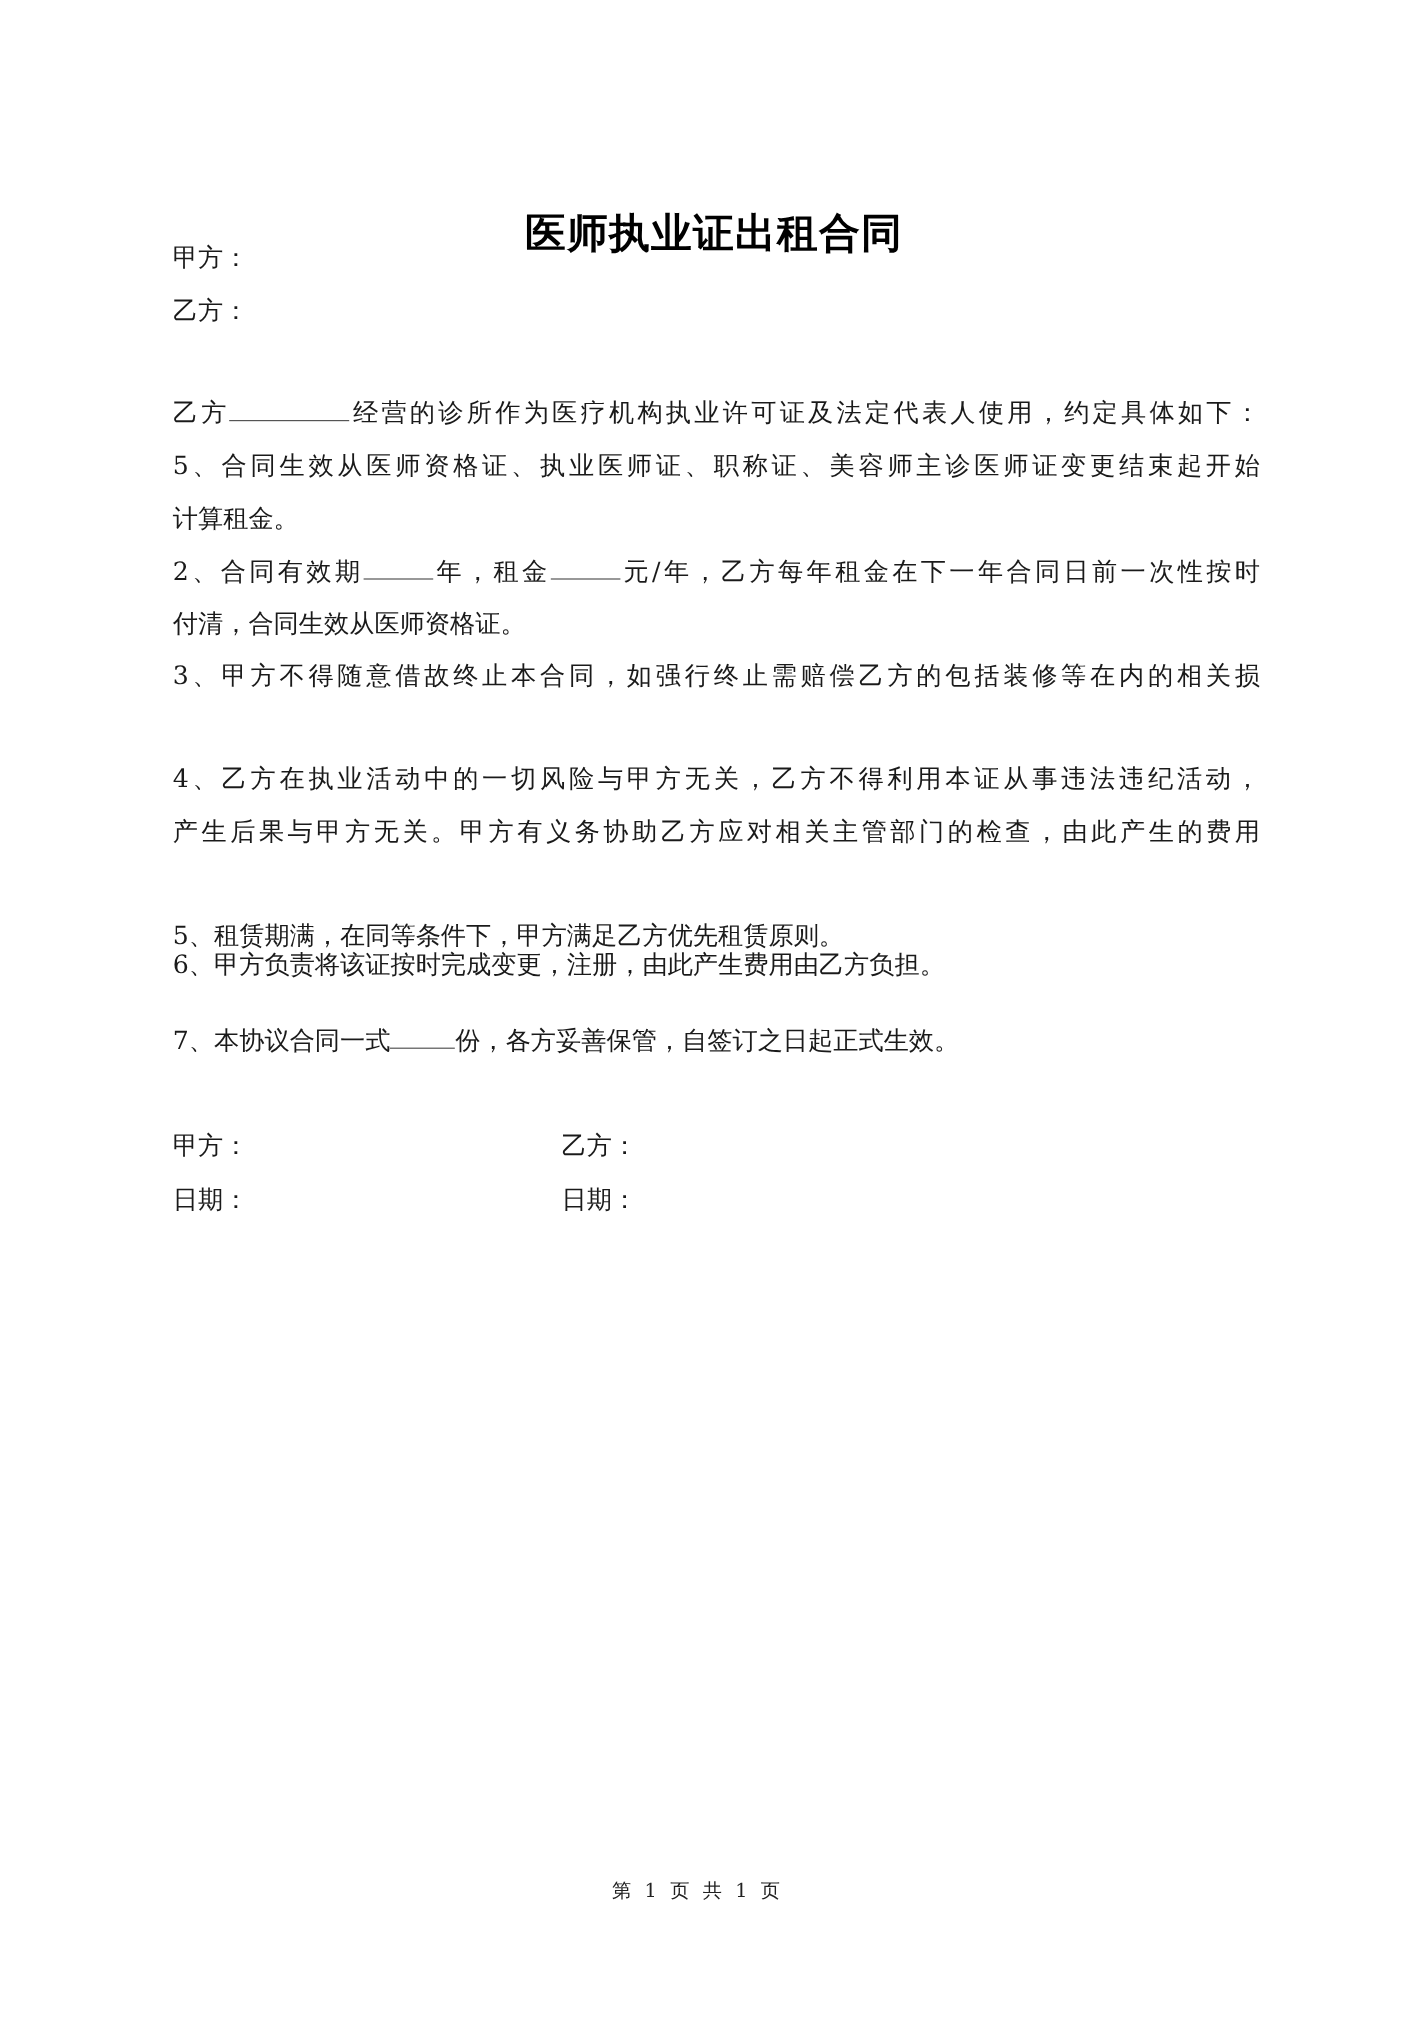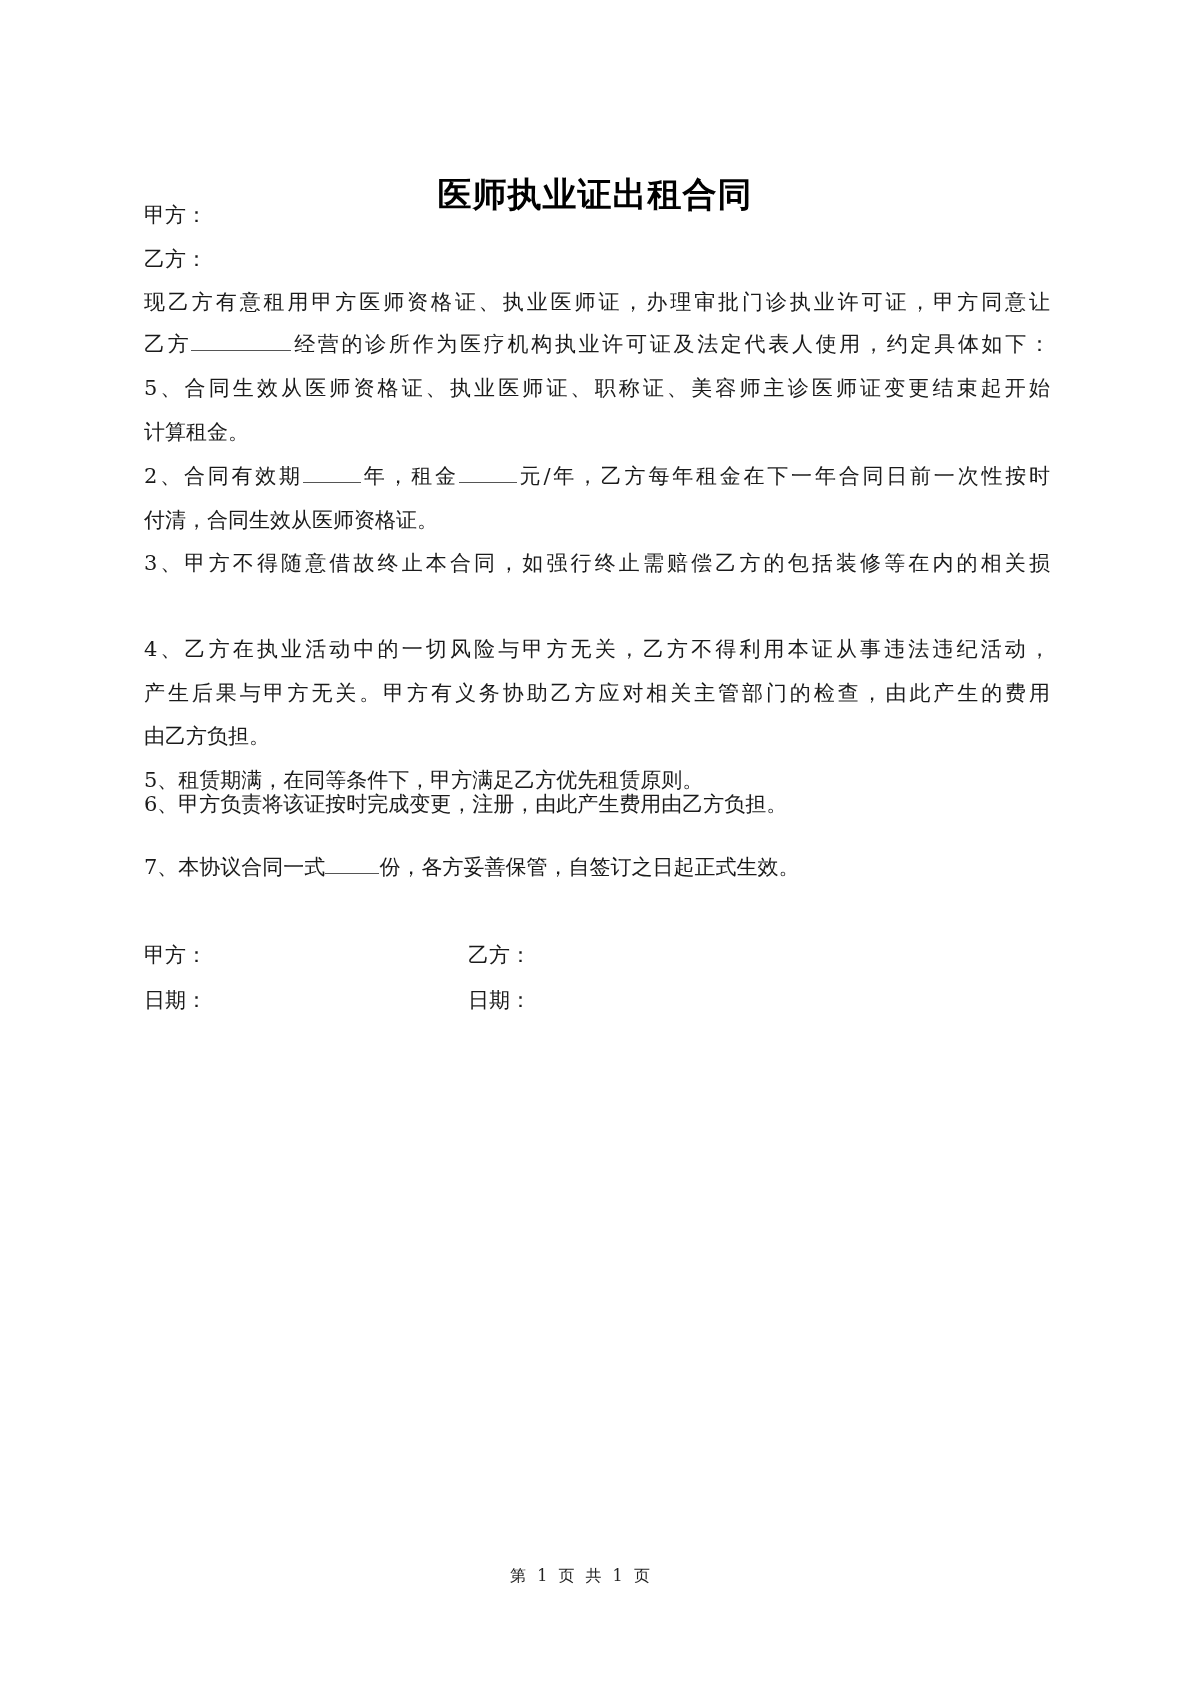--- a/index.html
+++ b/index.html
@@ -20,38 +20,36 @@
 </head>
 <body>
 
 <div class="page">
 
   <div class="title">医师执业证出租合同</div>
 
   <div class="line" style="top:200px;">甲方：</div>
   <div class="line" style="top:244px;">乙方：</div>
 
-  <div class="line justify" style="top:287px;">现乙方有意租用甲方医师资格证、执业医师证，办理审批门诊执业许可证，甲方同意让</div>
   <div class="line justify" style="top:329px;">
     <span>乙方</span><span class="blank" style="width:100px;"></span><span>经营的诊所作为医疗机构执业许可证及法定代表人使用，约定具体如下：</span>
   </div>
 
   <div class="line justify" style="top:373px;">5、合同生效从医师资格证、执业医师证、职称证、美容师主诊医师证变更结束起开始</div>
   <div class="line" style="top:417px;">计算租金。</div>
 
   <div class="line justify" style="top:461px;">
     <span>2、合同有效期</span><span class="blank" style="width:58px;"></span><span>年，租金</span><span class="blank" style="width:58px;"></span><span>元/年，乙方每年租金在下一年合同日前一次性按时</span>
   </div>
   <div class="line" style="top:505px;">付清，合同生效从医师资格证。</div>
 
   <div class="line justify" style="top:548px;">3、甲方不得随意借故终止本合同，如强行终止需赔偿乙方的包括装修等在内的相关损</div>
 
   <div class="line justify" style="top:634px;">4、乙方在执业活动中的一切风险与甲方无关，乙方不得利用本证从事违法违纪活动，</div>
   <div class="line justify" style="top:678px;">产生后果与甲方无关。甲方有义务协助乙方应对相关主管部门的检查，由此产生的费用</div>
-  <div class="line" style="top:721px;">由乙方负担。</div>
 
   <div class="line" style="top:765px;">5、租赁期满，在同等条件下，甲方满足乙方优先租赁原则。</div>
   <div class="line" style="top:789px;">6、甲方负责将该证按时完成变更，注册，由此产生费用由乙方负担。</div>
 
   <div class="line" style="top:852px;">
     <span>7、本协议合同一式</span><span class="blank" style="width:54px;"></span><span>份，各方妥善保管，自签订之日起正式生效。</span>
   </div>
 
   <div class="sig" style="top:940px; left:144px;">甲方：</div>
   <div class="sig" style="top:940px; left:468px;">乙方：</div>

